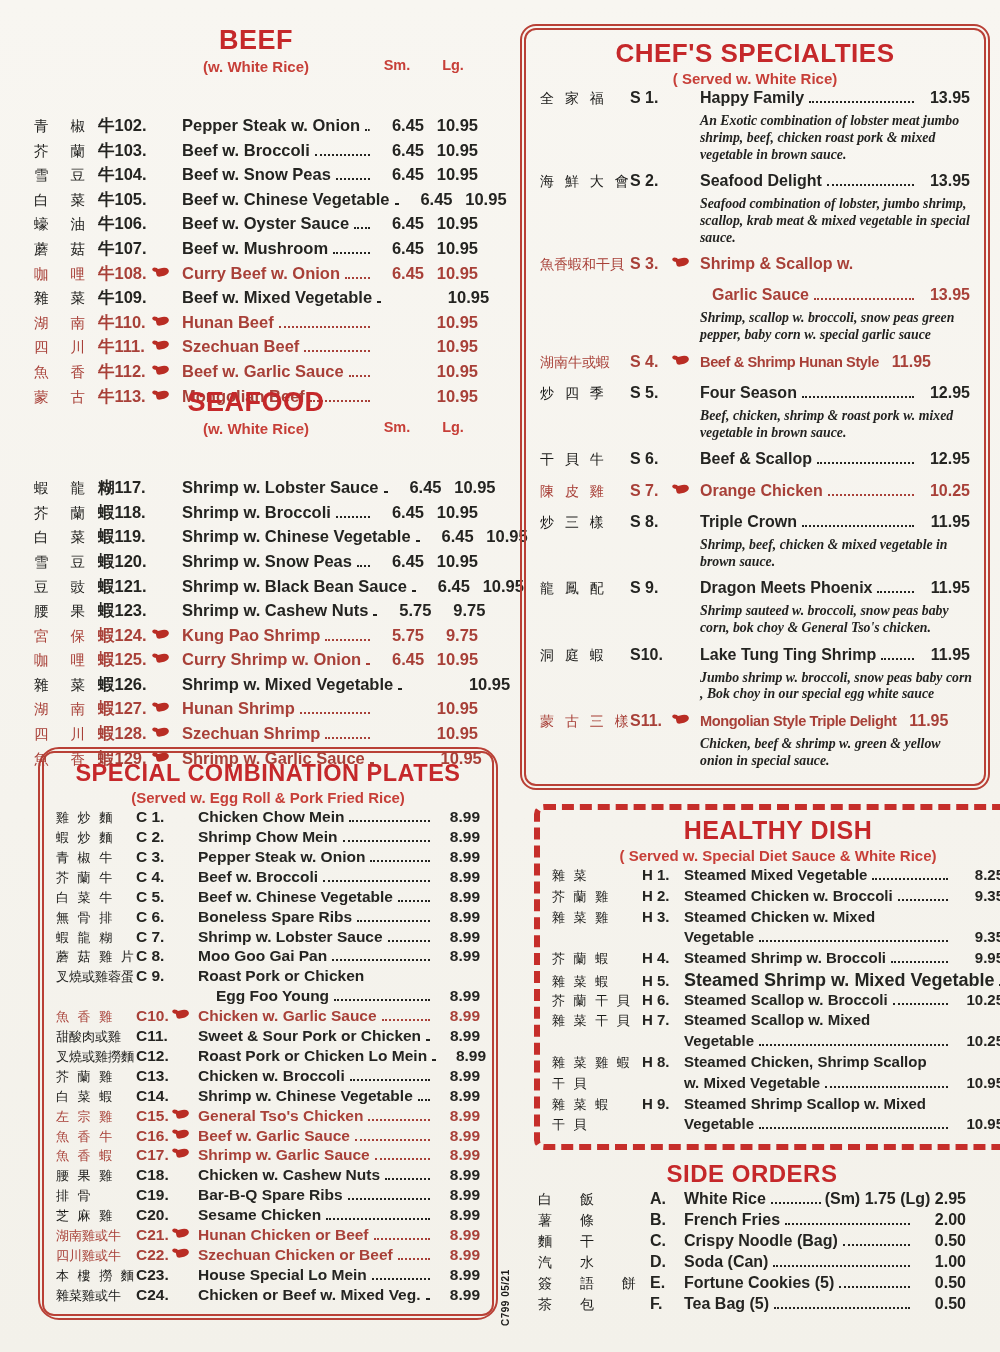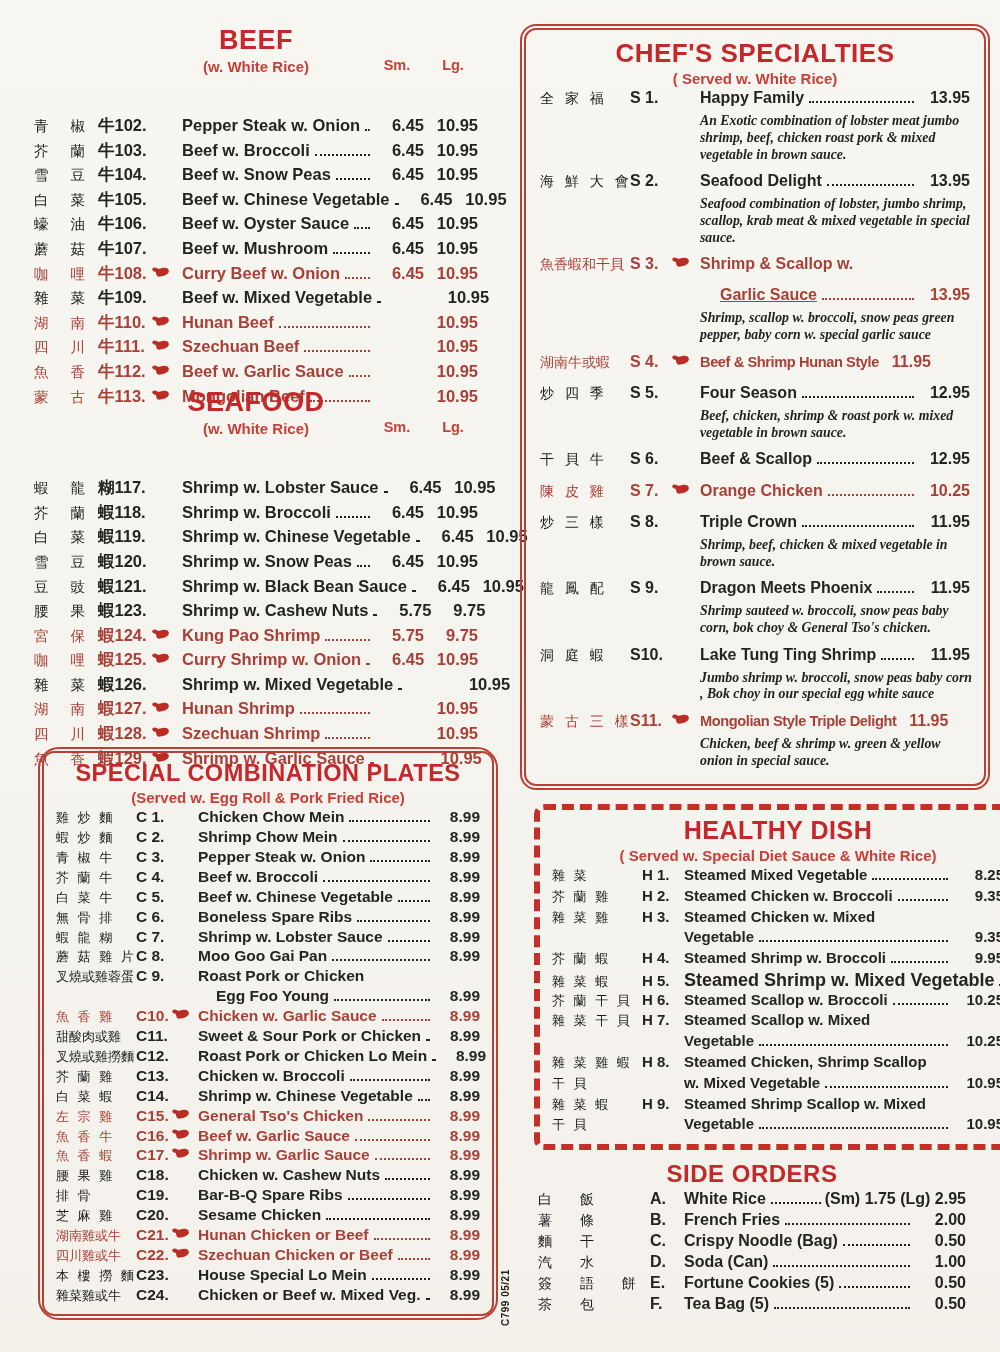--- a/index.html
+++ b/index.html
@@ -61,21 +61,21 @@
   
   .chefs .dbox-in{padding:8px 14px 6px 14px;}
   .chefs .h1{font-size:26px;line-height:30px;}
   .chefs .item{margin-bottom:8.5px;}
   .chefs .row{min-height:23px;font-size:16px;}
   .chefs .cn{width:90px;font-size:14px;word-spacing:7px;}
   .chefs .code{width:46px;}
   .chefs .slot{width:24px;}
   .chefs .p{width:52px;}
   .chefs .item.tight .nm{font-size:14.6px;letter-spacing:-.4px;}
-  .chefs .item.indent .nm{margin-left:20px;text-decoration:underline;}
+  .chefs .item.indent .nm{margin-left:12px;}
   .desc{margin:1px 0 0 160px;width:272px;font-family:"Liberation Serif",serif;font-style:italic;font-weight:600;
         font-size:13.8px;line-height:1.22;color:#222220;white-space:normal;}
 
   
   .healthy{margin:14px 0 0 14px;width:452px;border:6px dashed #c62e2a;border-radius:10px;padding:6px 12px 8px 12px;}
   .healthy .h1{font-size:25px;line-height:29px;}
   .healthy .row{height:20.8px;font-size:15px;}
   .healthy .cn{width:90px;font-size:13px;word-spacing:5px;}
   .healthy .code{width:42px;}
   .healthy .p{width:52px;}

